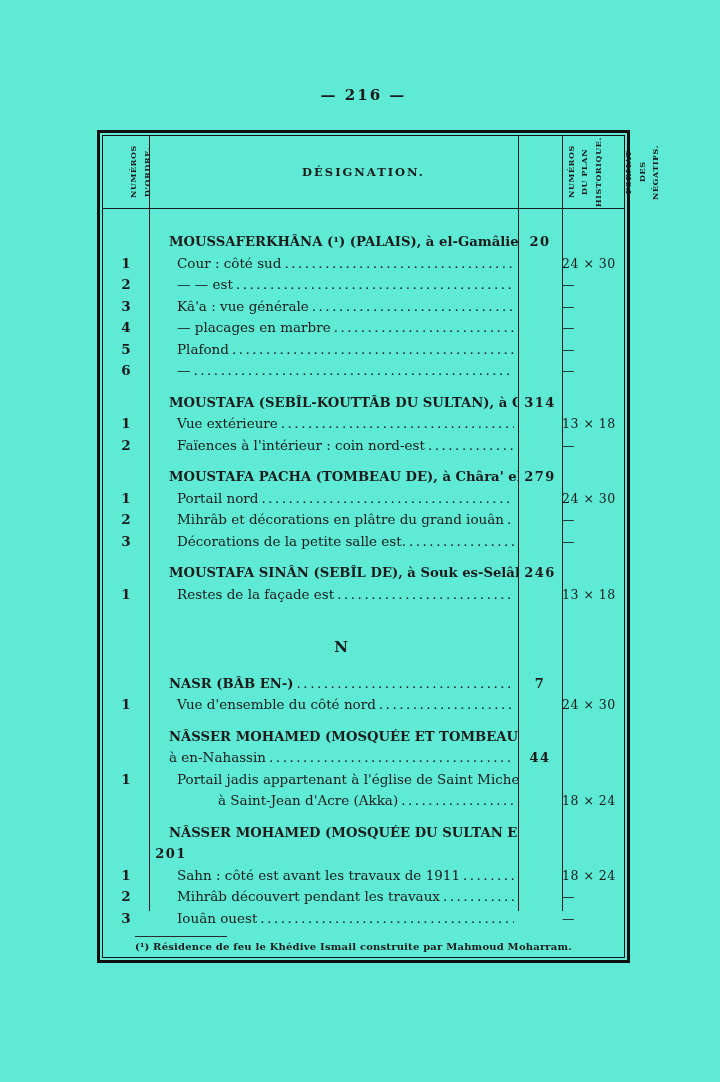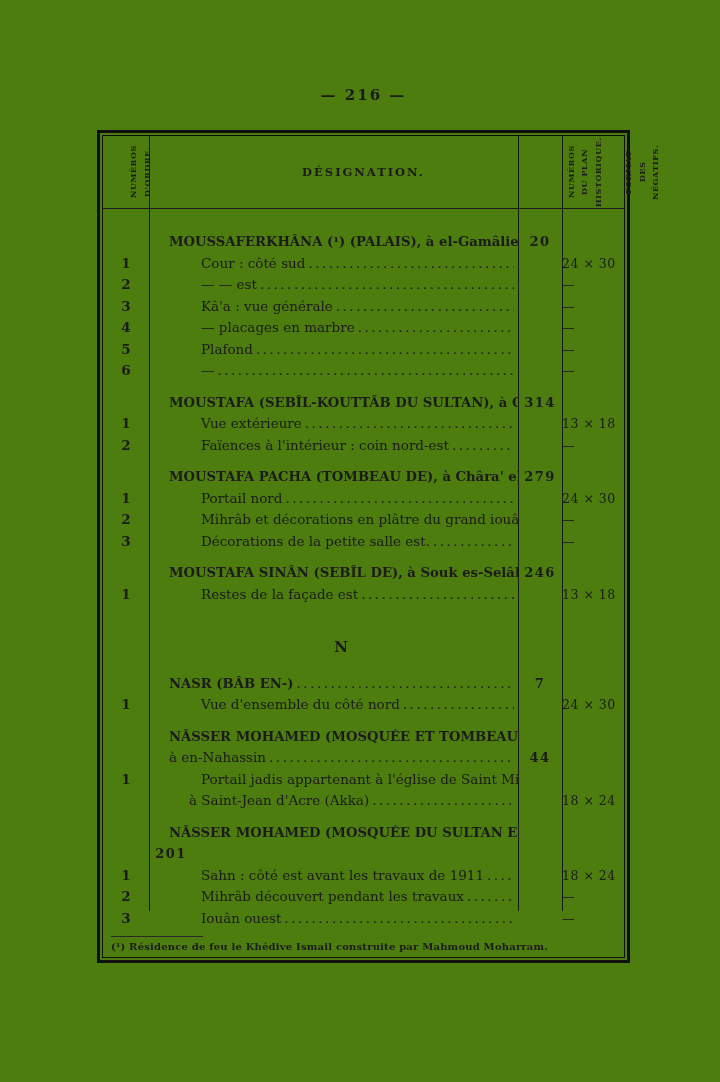--- a/index.html
+++ b/index.html
@@ -6,21 +6,21 @@
   body{
     width:720px;height:1082px;
     background:#e9e9e7;
     font-family:"DejaVu Serif","Liberation Serif",serif;
     color:#1b1b1b;
     -webkit-font-smoothing:antialiased;
   }
   .sheet{
     position:relative;
     width:720px;height:1082px;
-    background:#4d7c0f;
+    background:#5eead4;
     overflow:hidden;
   }
   .page-number{
     position:absolute;
     top:86px;left:97px;width:533px;
     text-align:center;
     font-size:15px;font-weight:bold;
     letter-spacing:2px;
   }
   .frame{
@@ -111,40 +111,41 @@
   }
   .row .c-format{
     flex:1;
     text-align:left;
     font-size:12.5px;
     letter-spacing:0.5px;
   }
   .row.entry{margin-top:10px;}
   .row.entry .txt{font-weight:bold;font-size:13.2px;}
   .row.cont-entry .c-desig{}
-  .row.item .c-desig{padding-left:52px;}
-  .row.cont-item .c-desig{padding-left:40px;}
+  .row.item .c-desig{padding-left:28px;}
+  .row.cont-item .c-desig{padding-left:69px;}
   .row.section{margin:32px 0 14px;}
   .row.section .c-desig{justify-content:center;}
   .row.section .txt{font-weight:bold;font-size:15px;letter-spacing:1px;}
   .txt{white-space:nowrap;}
   .leader{
     flex:1;
     overflow:hidden;
     white-space:nowrap;
   }
   .leader::after{
     content:"................................................................................................";
     letter-spacing:2.5px;
     margin-left:3px;
   }
   .foot{
     margin-top:auto;
     flex:none;
     padding:0 0 5px 8px;
+    margin-left:24px;
   }
   .foot-rule{
     width:92px;
     border-top:1px solid #2a2a2a;
     margin-bottom:4px;
   }
   .foot-text{
     font-size:10px;
     font-weight:bold;
     letter-spacing:0.2px;

